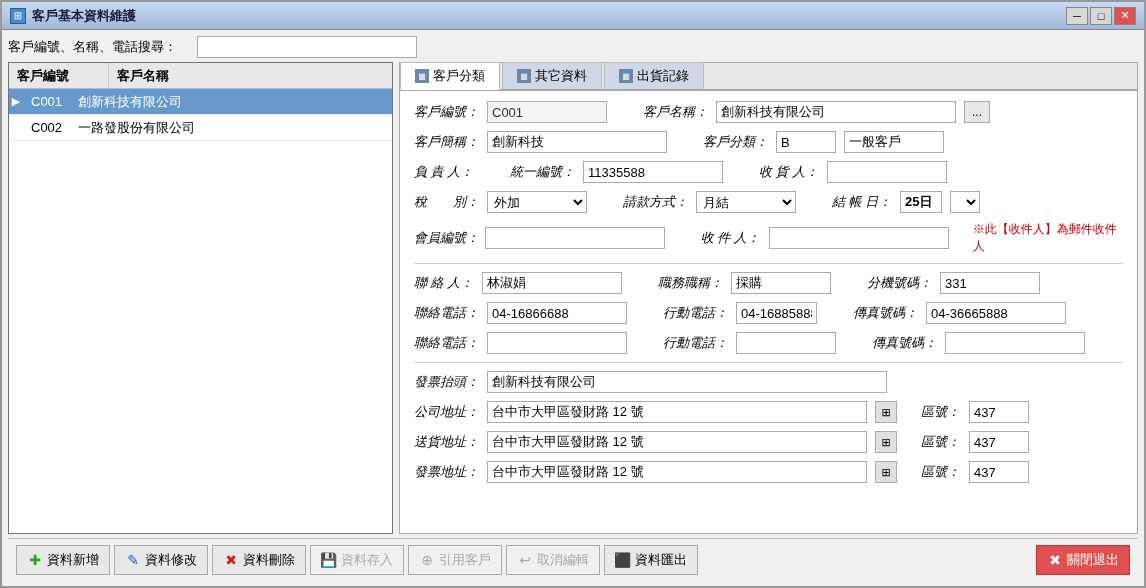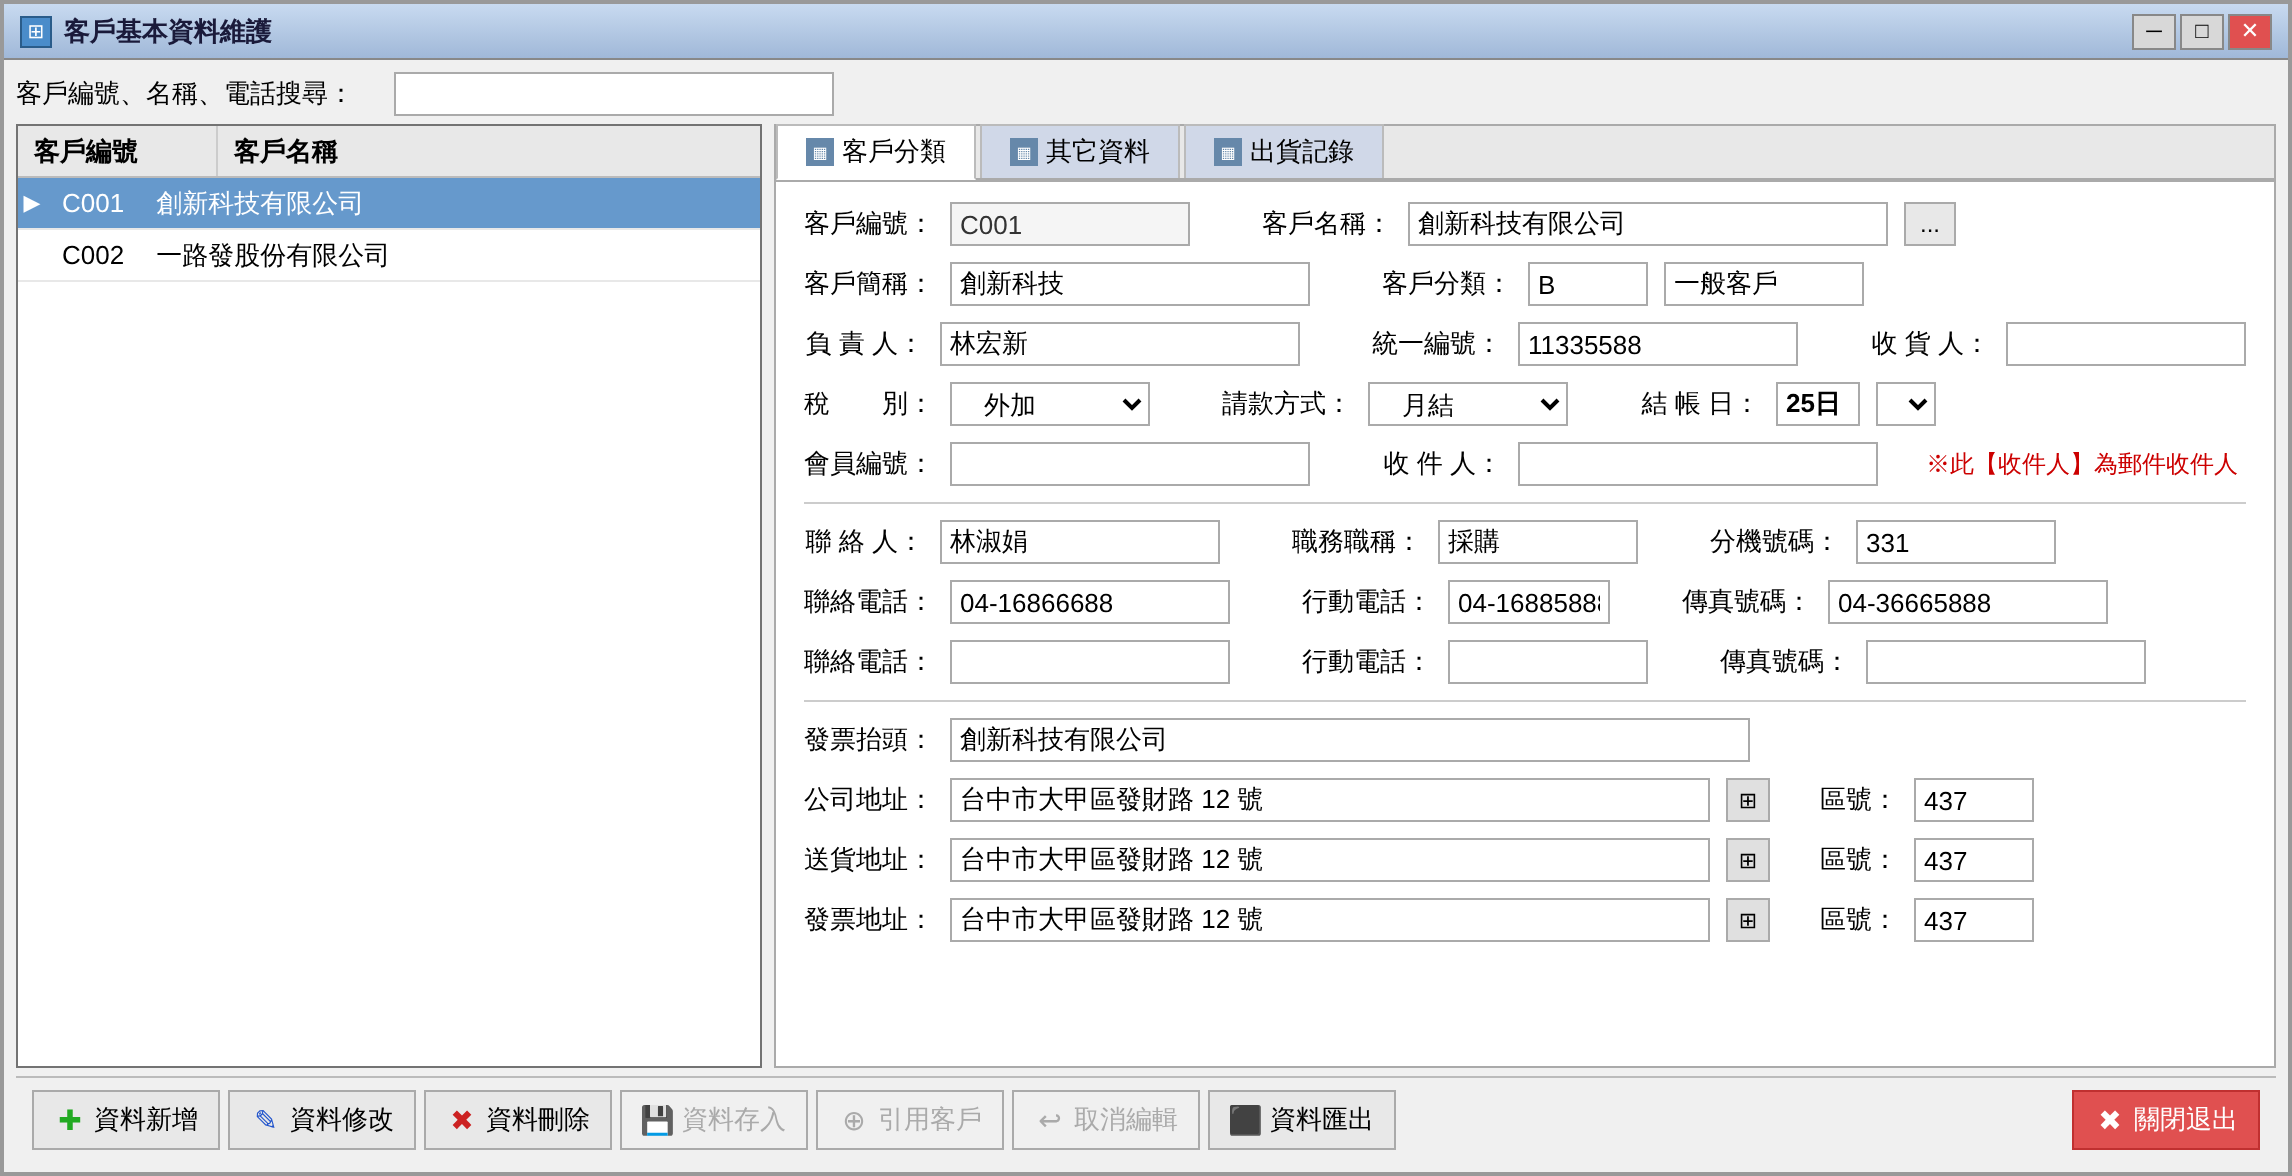--- a/index.html
+++ b/index.html
@@ -168,36 +168,36 @@
     .form-row {
       display: flex;
       align-items: center;
       margin-bottom: 8px;
       gap: 8px;
     }
     .form-label {
       font-size: 13px;
       white-space: nowrap;
       min-width: 60px;
-      text-align: right;
+      font-style: italic;
     }
     .form-input {
       height: 22px;
       border: 1px solid #aaa;
       background: white;
       padding: 0 4px;
       font-size: 13px;
       font-family: inherit;
     }
     .form-input.readonly { background: #f5f5f5; color: #333; }
     .form-select {
       height: 22px;
       border: 1px solid #aaa;
       background: white;
-      padding: 0 12px;
+      padding: 0 2px;
       font-size: 13px;
       font-family: inherit;
     }
 
     .section-divider {
       border-top: 1px solid #ccc;
       margin: 8px 0;
     }
 
     .red-text { color: #cc0000; font-size: 12px; }
@@ -328,21 +328,20 @@
             <span class="form-label">客戶簡稱：</span>
             <input class="form-input" style="width: 180px;" type="text" value="創新科技">
             <span style="flex:0 0 20px"></span>
             <span class="form-label">客戶分類：</span>
             <input class="form-input" style="width: 60px;" type="text" value="B">
             <input class="form-input" style="width: 100px;" type="text" value="一般客戶">
           </div>
 
           <div class="form-row">
             <span class="form-label">負 責 人：</span>
-            <input class="form-input" style="width: 180px;" type="text" value="林宏新">
             <span style="flex:0 0 20px"></span>
             <span class="form-label">統一編號：</span>
             <input class="form-input" style="width: 140px;" type="text" value="11335588">
             <span style="flex:0 0 20px"></span>
             <span class="form-label">收 貨 人：</span>
             <input class="form-input" style="width: 120px;" type="text" value="">
           </div>
 
           <div class="form-row">
             <span class="form-label">稅　　別：</span>

